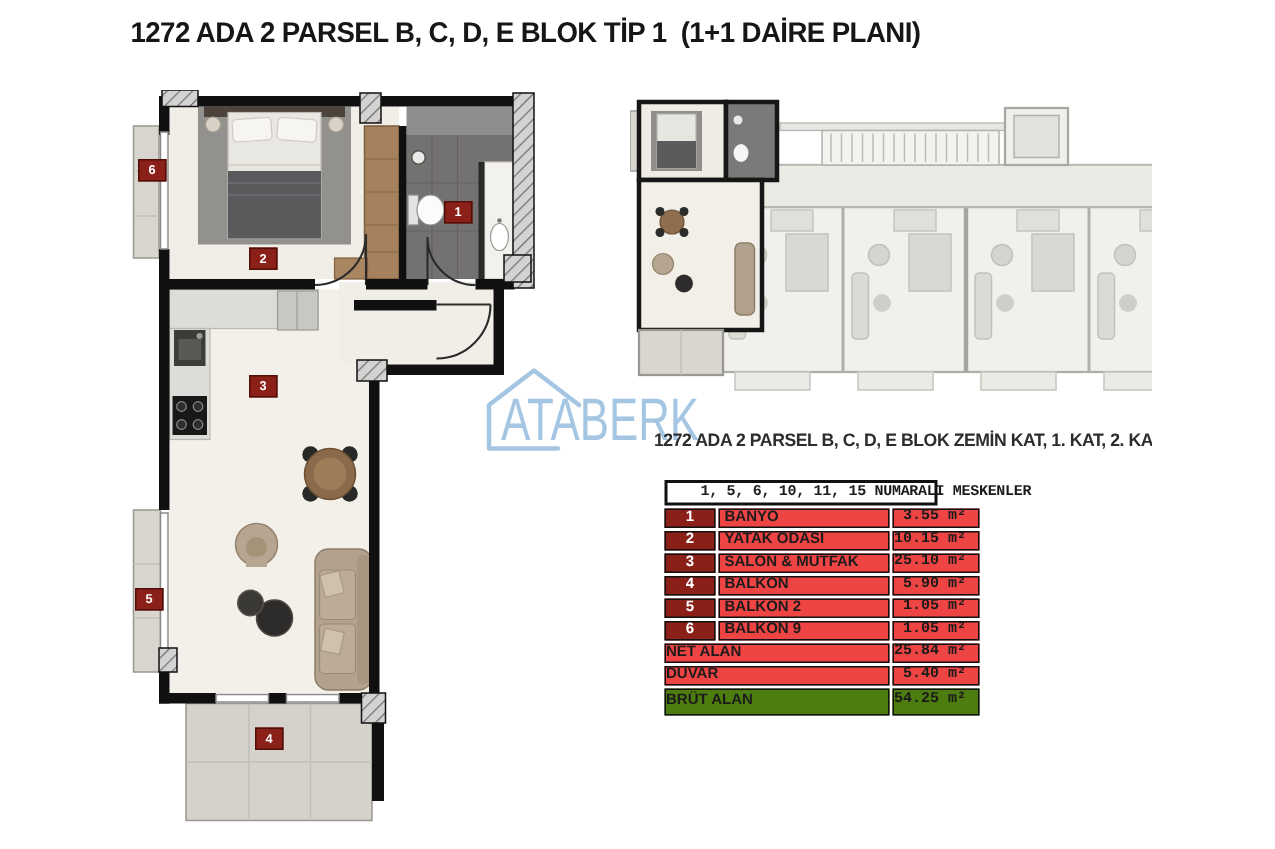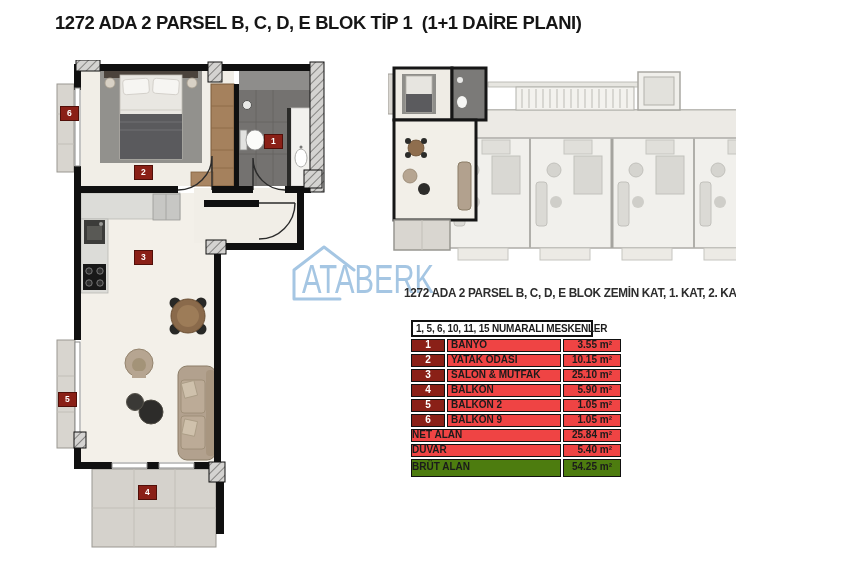--- a/index.html
+++ b/index.html
@@ -1,35 +1,35 @@
 <!DOCTYPE html>
 <html><head>
 <meta charset="utf-8">
 <style>
   html,body{margin:0;padding:0;background:#fff;}
   .page{position:relative;width:736px;height:566px;background:#ffffff;overflow:hidden;
-        font-family:"Liberation Sans",sans-serif;color:#1b1b1b;}
+        font-family:"Liberation Sans",sans-serif;color:#1b1b1b;margin-left:32px;}
   .title{position:absolute;left:55px;top:12px;margin:0;font-size:19px;font-weight:bold;
          letter-spacing:-0.4px;color:#161616;white-space:nowrap;transform:scaleX(.97);transform-origin:left;}
   .plan{position:absolute;left:54px;top:60px;width:278px;height:502px;}
   .building{position:absolute;left:388px;top:62px;width:448px;height:200px;}
   .logo{position:absolute;left:288px;top:240px;width:154px;height:64px;text-align:center;}
   .caption{position:absolute;left:404px;top:286px;width:440px;font-size:12px;font-weight:bold;
            letter-spacing:-0.3px;color:#2d2d2d;white-space:nowrap;transform:scaleX(.98);transform-origin:left;}
   .marker{position:absolute;background:#8a2017;border:1px solid #510f09;color:#fff;
           font-size:8.5px;font-weight:bold;line-height:1;padding:2px 6px;text-align:center;}
   
   .areas-table{position:absolute;left:411px;top:320px;width:210px;font-weight:bold;}
   .t-header{box-sizing:border-box;border:2px solid #111;background:#fff;font-size:10px;
-            padding:1px 3px;width:182px;margin-bottom:2px;letter-spacing:-0.2px;white-space:nowrap;}
+            padding:1px 22px;width:182px;margin-bottom:2px;letter-spacing:-0.2px;white-space:nowrap;font-family:Liberation Mono, monospace;}
   .t-row{display:flex;gap:2px;margin-bottom:2px;height:13px;font-size:10px;}
   .t-row>div{box-sizing:border-box;border:1.5px solid #111;background:#ef4444;line-height:10px;}
   .t-num{width:34px;background:#8a2017 !important;color:#fff;text-align:center;}
   .t-name{flex:1;padding-left:3px;}
-  .t-area{width:58px;text-align:right;padding-right:8px;}
+  .t-area{width:58px;text-align:right;padding-right:8px;font-family:Liberation Mono, monospace;}
   .t-merge{flex:1;}
   .t-row.brut{height:18px;}
   .t-row.brut>div{background:#4d7c0f;line-height:14px;}
 </style>
 </head>
 <body>
 
 <div class="page">
 
   <h1 class="title">1272 ADA 2 PARSEL B, C, D, E BLOK TİP 1&nbsp; (1+1 DAİRE PLANI)</h1>

